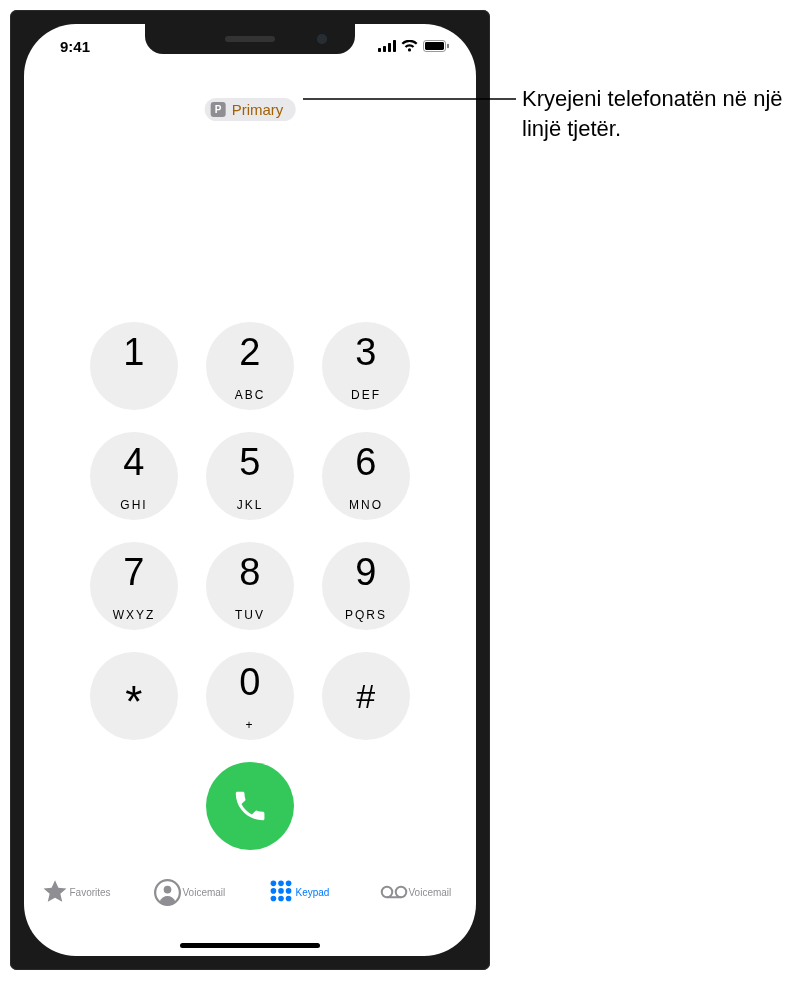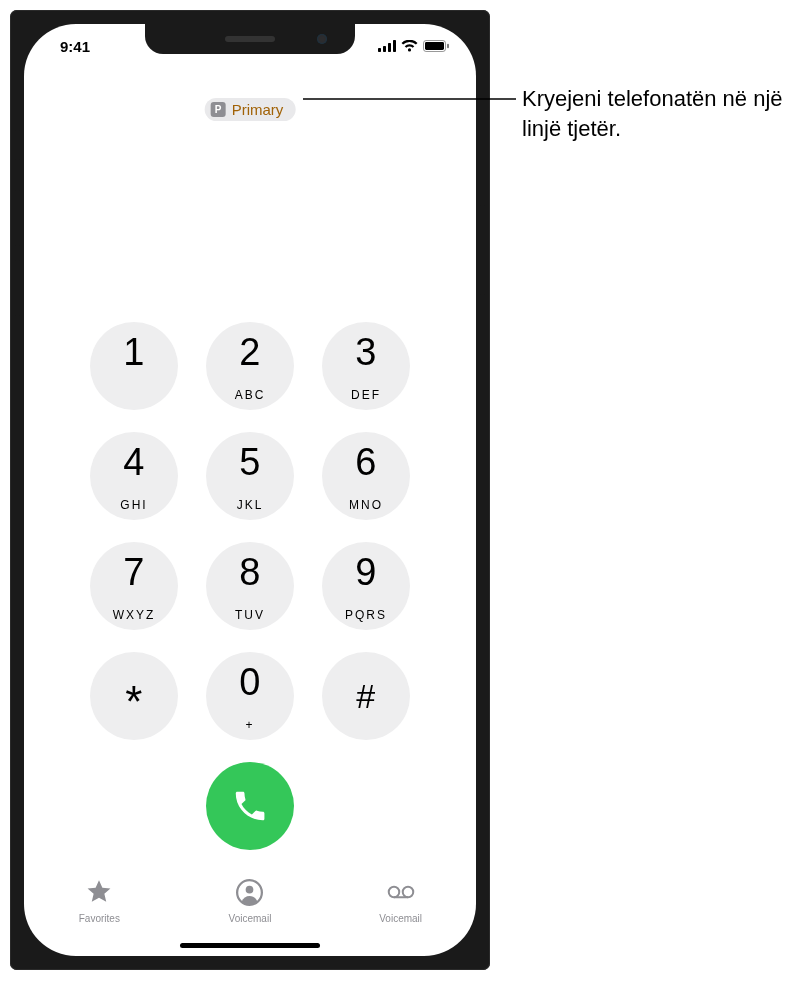--- a/index.html
+++ b/index.html
@@ -220,23 +220,23 @@
       left: 0;
       right: 0;
       height: 84px;
       display: flex;
       justify-content: space-around;
       align-items: flex-start;
       padding-top: 6px;
     }
     .tab {
       display: flex;
-      flex-direction: column;
-      align-items: center;
-      gap: 7px;
+      flex-direction: row;
+      align-items: center;
+      gap: 1px;
       width: 80px;
       cursor: pointer;
     }
     .tab-icon {
       width: 28px;
       height: 28px;
       display: flex;
       align-items: center;
       justify-content: center;
     }
@@ -385,20 +385,36 @@
         <div class="tab">
           <span class="tab-icon">
             <svg width="27" height="27" viewBox="0 0 24 24">
                 <circle cx="12" cy="12" r="11" fill="none" stroke="#8e8e93" stroke-width="2"></circle>
                 <circle cx="12" cy="9.5" r="3.4" fill="#8e8e93"></circle>
                 <path fill="#8e8e93" d="M5 20c1.3-3.2 4-5 7-5s5.7 1.8 7 5c-1.8 1.9-4.3 3-7 3s-5.2-1.1-7-3z"></path>
               </svg>
           </span>
           <span class="tab-label">Voicemail</span>
         </div>
+        <div class="tab active">
+          <span class="tab-icon">
+            <svg width="26" height="26" viewBox="0 0 24 24">
+              <circle cx="5" cy="4" r="2.6" fill="#007aff"></circle>
+                <circle cx="12" cy="4" r="2.6" fill="#007aff"></circle>
+                <circle cx="19" cy="4" r="2.6" fill="#007aff"></circle>
+              <circle cx="5" cy="11" r="2.6" fill="#007aff"></circle>
+                <circle cx="12" cy="11" r="2.6" fill="#007aff"></circle>
+                <circle cx="19" cy="11" r="2.6" fill="#007aff"></circle>
+              <circle cx="5" cy="18" r="2.6" fill="#007aff"></circle>
+                <circle cx="12" cy="18" r="2.6" fill="#007aff"></circle>
+                <circle cx="19" cy="18" r="2.6" fill="#007aff"></circle>
+            </svg>
+          </span>
+          <span class="tab-label">Keypad</span>
+        </div>
         <div class="tab">
           <span class="tab-icon">
             <svg width="32" height="26" viewBox="0 0 32 20">
                 <circle cx="8" cy="10" r="6" fill="none" stroke="#8e8e93" stroke-width="2.3"></circle>
                 <circle cx="24" cy="10" r="6" fill="none" stroke="#8e8e93" stroke-width="2.3"></circle>
                 <line x1="8" y1="16" x2="24" y2="16" stroke="#8e8e93" stroke-width="2.3"></line>
               </svg>
           </span>
           <span class="tab-label">Voicemail</span>
         </div>

